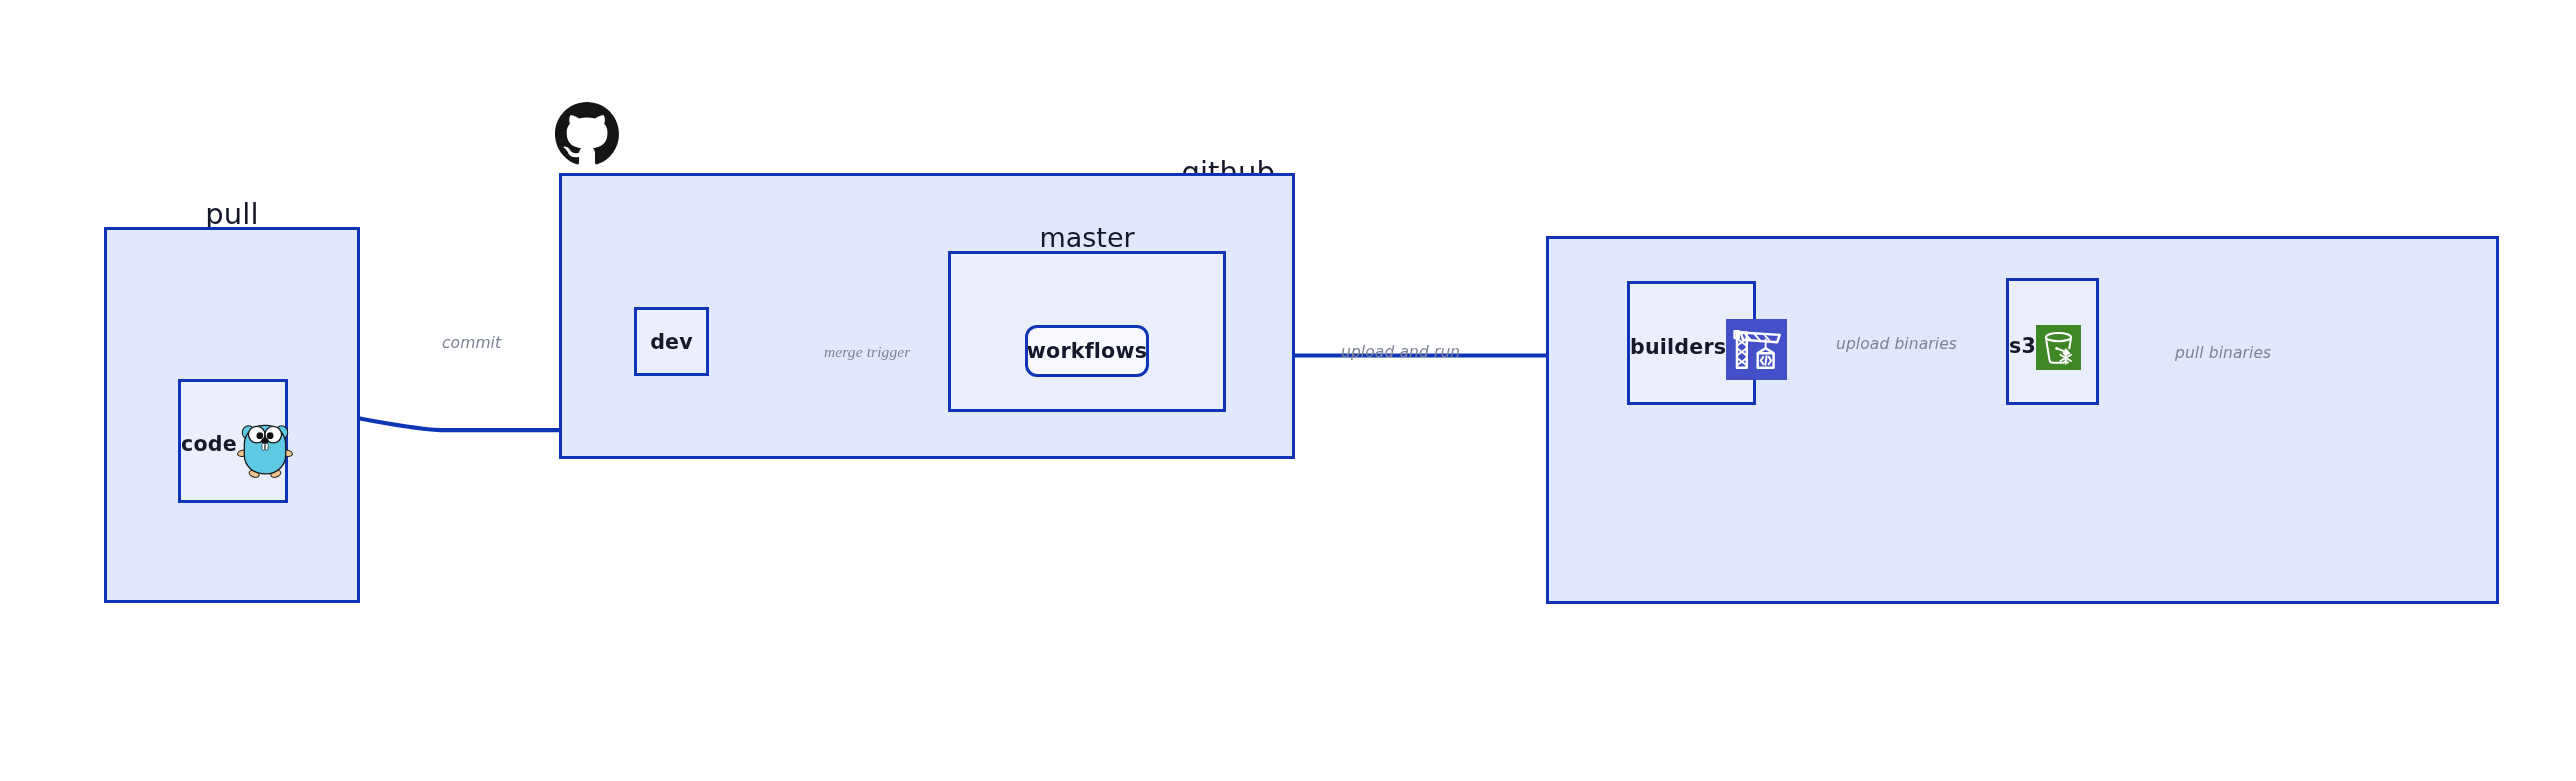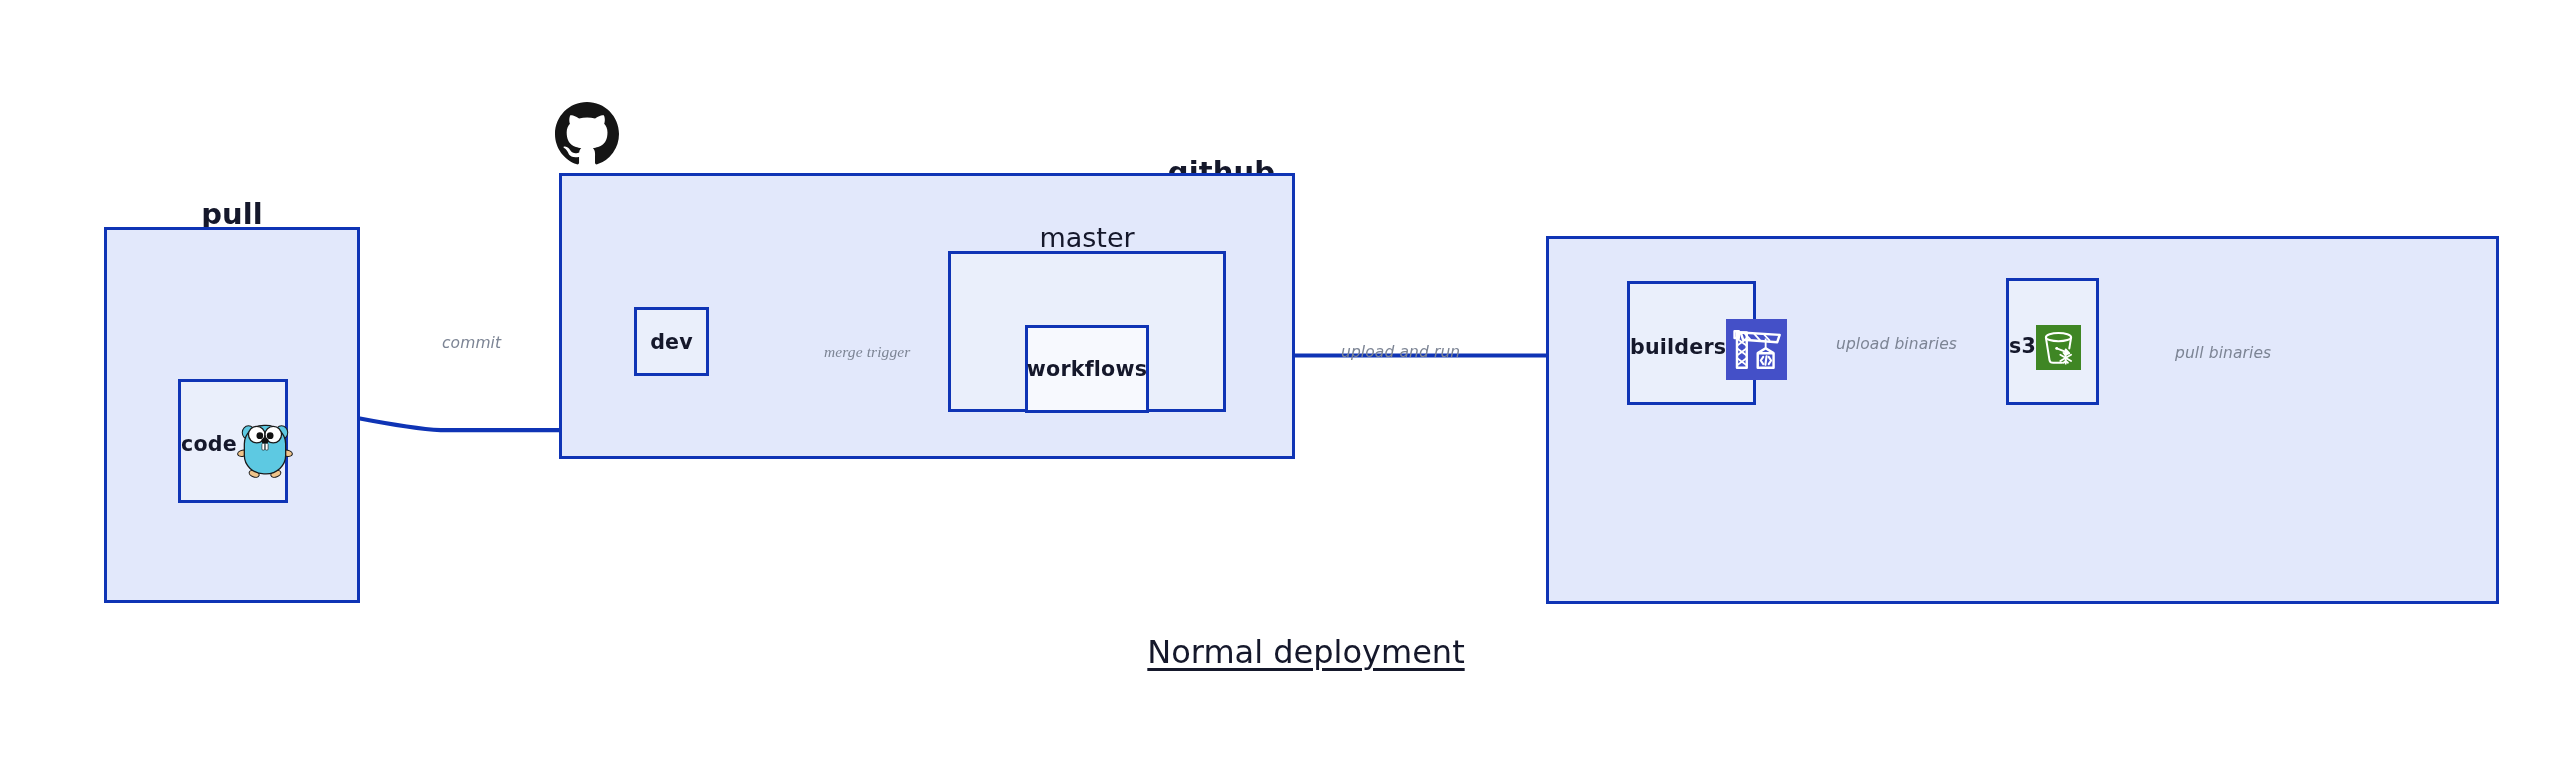--- a/index.html
+++ b/index.html
@@ -23,21 +23,21 @@
   .container-box {
     position: absolute;
     background: #E2E8FB;
     border: 3.6px solid #0F34B5;
     box-sizing: border-box;
   }
   .container-label {
     position: absolute;
     font-size: 29px;
     color: #15182B;
-    font-weight: 700;
+    font-weight: 400;
     white-space: nowrap;
     letter-spacing: 0.1px;
   }
 
   
   .node-box {
     position: absolute;
     background: #EAEFFB;
     border: 3.6px solid #0F34B5;
     box-sizing: border-box;
@@ -186,21 +186,21 @@
   <div class="container-box" style="left:559px; top:173px; width:736px; height:286px;"></div>
 
   <div class="group-label" style="left:948px; top:222px; width:278px; text-align:center;">master</div>
 
   <div class="group-box" style="left:948px; top:251px; width:278px; height:161px;"></div>
 
   <div class="node-box" style="left:634px; top:307px; width:75px; height:69px; justify-content:center;">
     <span class="node-label">dev</span>
   </div>
 
-  <div class="node-box white-fill" style="left:1025px; top:325px; width:124px; height:88px; justify-content:center;">
+  <div class="node-box white-fill" style="left:1025px; top:325px; width:124px; height:52px; justify-content:center;border-radius:12px;">
     <span class="node-label">workflows</span>
   </div>
 
   <div class="container-label" style="left:1546px; top:197px; width:953px; text-align:center;margin-top:46px;">aws</div>
 
   <div class="container-box" style="left:1546px; top:236px; width:953px; height:368px;"></div>
 
   <div class="node-box" style="left:1627px; top:281px; width:129px; height:124px; padding-top:8.2px;">
     <span class="node-label">builders</span>
     <span class="node-icon" style="margin-top:6.2px;">
@@ -265,16 +265,15 @@
   <div class="edge-label" style="left:406px; top:334px;margin-left:36px;">commit</div>
 
   <div class="edge-label" style="left:824px; top:343px;font-family:Liberation Serif, serif;">merge trigger</div>
 
   <div class="edge-label" style="left:1341px; top:343px;">upload and run</div>
 
   <div class="edge-label" style="left:1836px; top:335px;">upload binaries</div>
 
   <div class="edge-label" style="left:2175px; top:344px;">pull binaries</div>
 
-  <div class="diagram-title" style="left:1131px; top:633px; width:350px; text-align:center;">Normal deployment</div>
 
 </div>
 
 
 </body></html>

